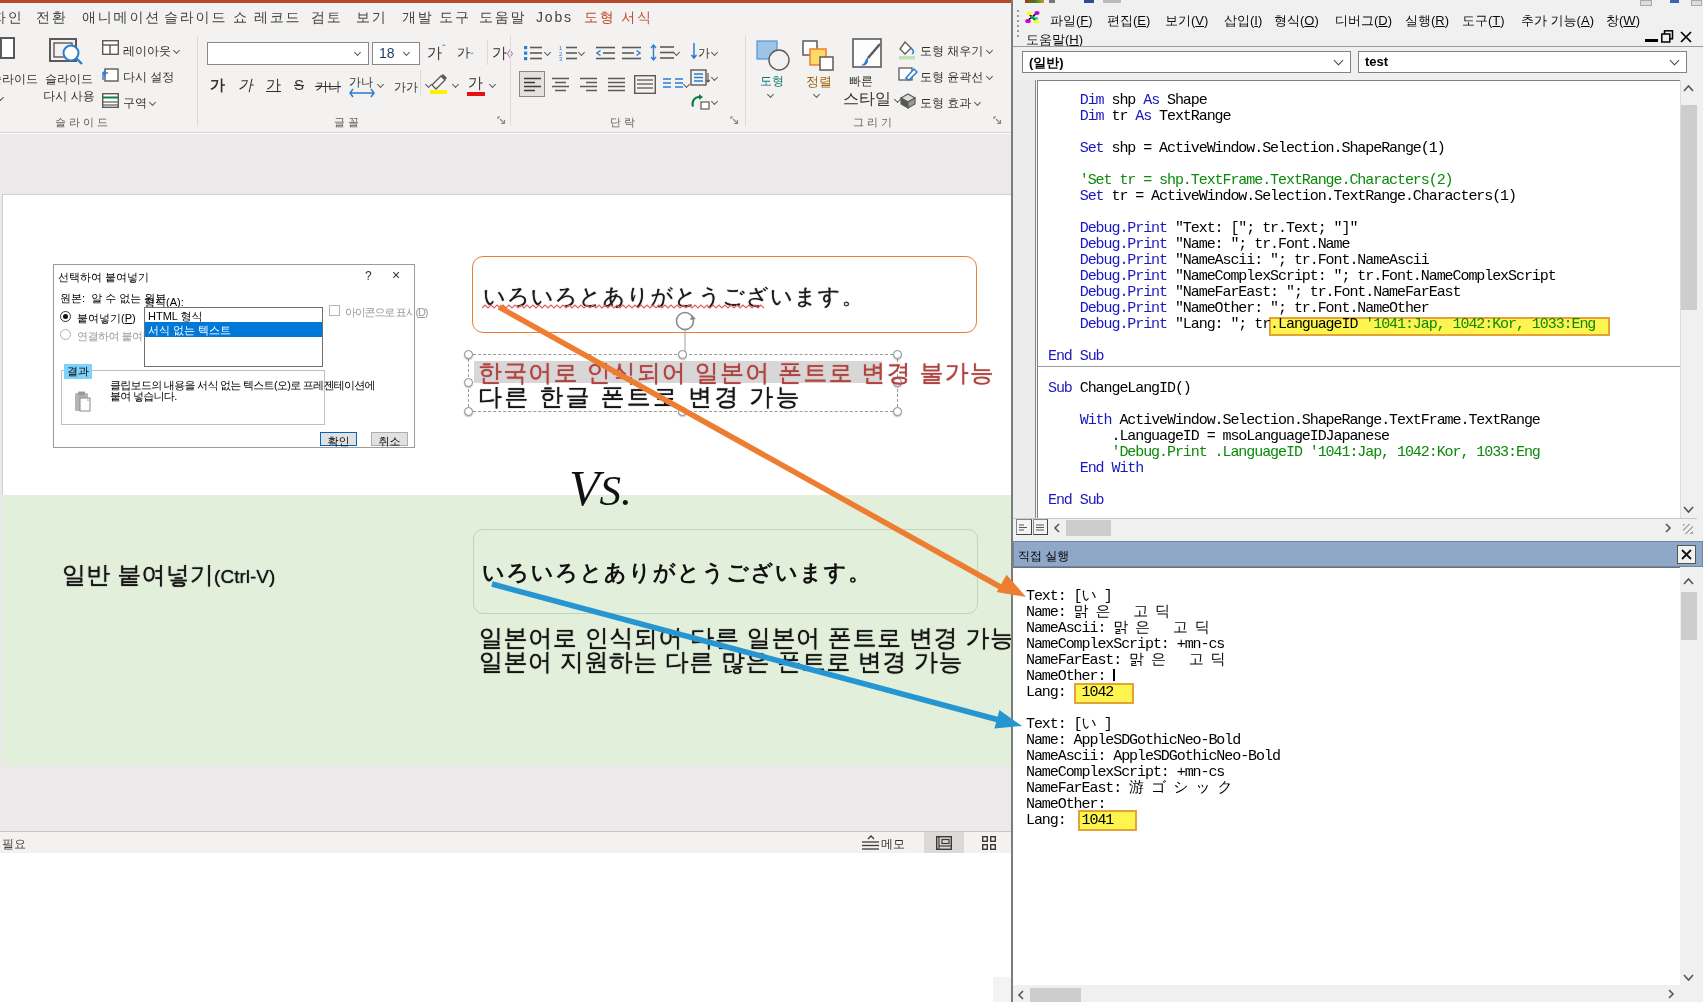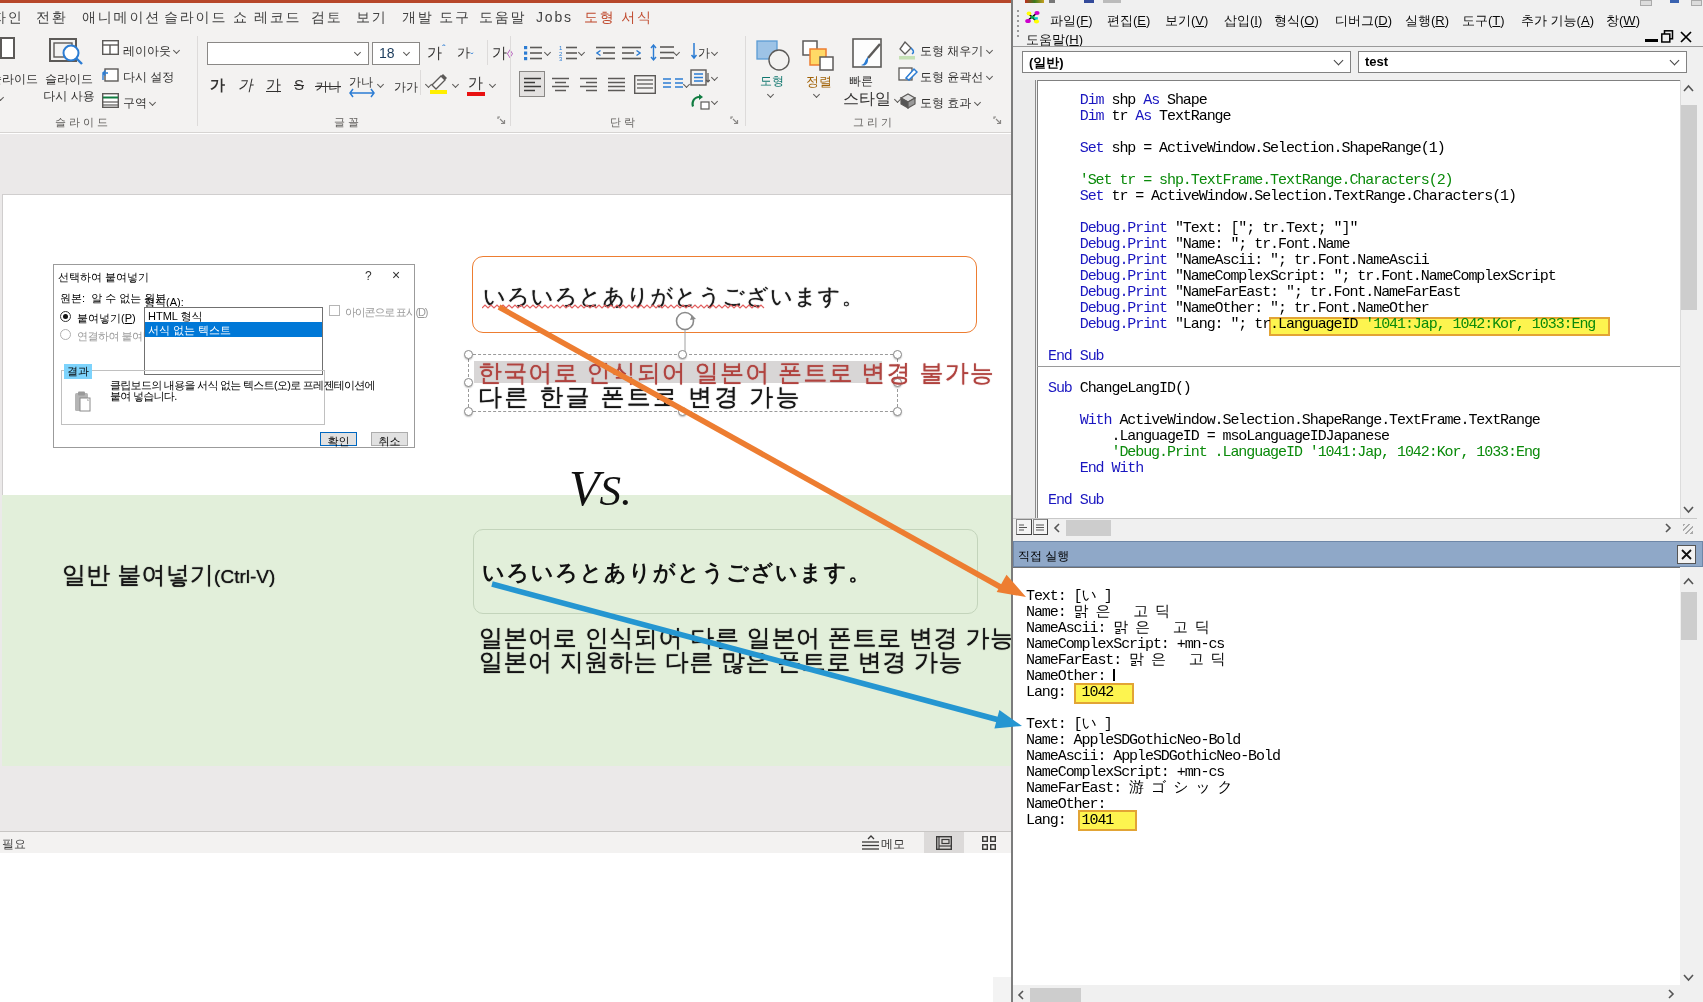--- a/index.html
+++ b/index.html
@@ -298,21 +298,21 @@
  <div class="abs" style="left:4px;top:5px;font-size:11px">선택하여 붙여넣기</div>
  <div class="abs" style="left:311px;top:4px;font-size:12px;color:#333">?</div>
  <div class="abs" style="left:338px;top:2px;font-size:14px;color:#333">×</div>
  <div class="abs" style="left:6px;top:26px">원본:&nbsp;&nbsp;알 수 없는 원본</div>
  <div class="abs" style="left:90px;top:30px">형식(<u>A</u>):</div>
  <div class="abs" style="left:6px;top:46px;width:11px;height:11px;border-radius:50%;border:1px solid #333"></div>
  <div class="abs" style="left:9px;top:49px;width:5px;height:5px;border-radius:50%;background:#111"></div>
  <div class="abs" style="left:23px;top:46px">붙여넣기(<u>P</u>)</div>
  <div class="abs" style="left:6px;top:64px;width:11px;height:11px;border-radius:50%;border:1px solid #b0b0b0"></div>
  <div class="abs" style="left:23px;top:64px;color:#9a9a9a;white-space:nowrap;letter-spacing:-0.5px">연결하여 붙여넣기(<u>I</u>)</div>
- <div class="abs" style="left:90px;top:42px;width:179px;height:68px;background:#fff;border:1px solid #707070">
+ <div class="abs" style="left:90px;top:42px;width:179px;height:60px;background:#fff;border:1px solid #707070">
   <div style="padding:1px 3px;height:14px">HTML 형식</div>
   <div style="height:15px;background:#0078d7;color:#fff;padding:1px 3px">서식 없는 텍스트</div>
  </div>
  <div class="abs" style="left:275px;top:40px;width:11px;height:11px;border:1px solid #b5b5b5;background:#fff"></div>
  <div class="abs" style="left:291px;top:40px;color:#9a9a9a;white-space:nowrap;letter-spacing:-1.2px">아이콘으로 표시(<u>D</u>)</div>
  <div class="abs" style="left:7px;top:105px;width:264px;height:55px;border:1px solid #c0c0c0"></div>
  <div class="abs" style="left:10px;top:99px;background:#7dd3fc;padding:0 3px">결과</div>
  <svg class="abs" style="left:20px;top:126px" width="20" height="22">
         <rect x="1" y="2" width="13" height="18" rx="1.5" fill="#b5b5b5"></rect>
         <rect x="4" y="0.5" width="7" height="4" rx="1" fill="#9a9a9a"></rect>

